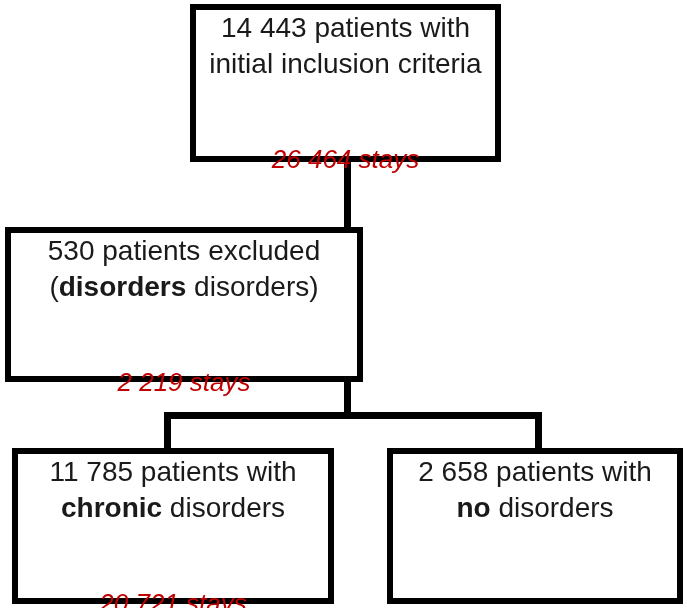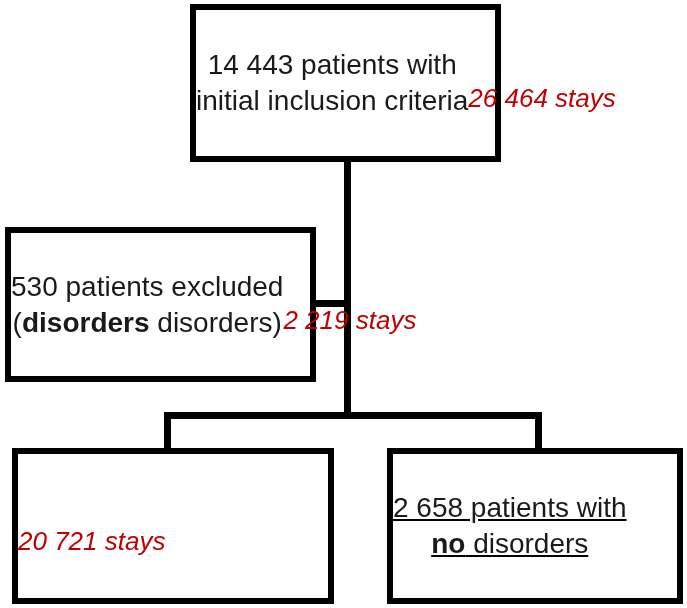--- a/index.html
+++ b/index.html
@@ -14,24 +14,25 @@
     background: #ffffff;
     font-family: "Liberation Sans", "DejaVu Sans", sans-serif;
     overflow: hidden;
   }
   .flow-box {
     position: absolute;
     box-sizing: border-box;
     border: 6px solid #000000;
     background: #ffffff;
     display: flex;
-    flex-direction: row;
+    flex-direction: column;
     align-items: center;
     justify-content: flex-start;
     text-align: center;
+    gap: 32px;
   }
   .box-text {
     color: #1a1a1a;
     font-size: 28px;
     line-height: 36px;
     white-space: nowrap;
   }
   .box-text b { font-weight: bold; }
   .stays {
     color: #c00000;
@@ -58,32 +59,36 @@
   <div class="connector" style="left:535px; top:412px; width:7px; height:40px;"></div>
 
   <div class="flow-box" style="left:190px; top:4px; width:311px; height:158px;">
     <div class="box-text">
       <span>14 443 patients with</span><br>
       <span>initial inclusion criteria</span>
     </div>
     <div class="stays">26 464 stays</div>
   </div>
 
-  <div class="flow-box" style="left:5px; top:227px; width:311px; height:155px;">
+  <div class="flow-box" style="left:5px; top:227px; width:358px; height:155px;">
     <div class="box-text">
       <span>530 patients excluded</span><br>
       <span>(</span><b>disorders</b><span> disorders)</span>
     </div>
     <div class="stays">2 219 stays</div>
   </div>
 
   <div class="flow-box" style="left:12px; top:448px; width:322px; height:156px;">
+    <div class="box-text">
+      <span>11 785 patients with</span><br>
+      <b>chronic</b><span> disorders</span>
+    </div>
     <div class="stays">20 721 stays</div>
   </div>
 
-  <div class="flow-box" style="left:387px; top:448px; width:296px; height:156px;text-decoration:underline;">
+  <div class="flow-box" style="left:387px; top:448px; width:296px; height:156px;">
     <div class="box-text">
       <span>2 658 patients with</span><br>
       <b>no</b><span> disorders</span>
     </div>
   </div>
 
 </div>
 
 </body></html>

